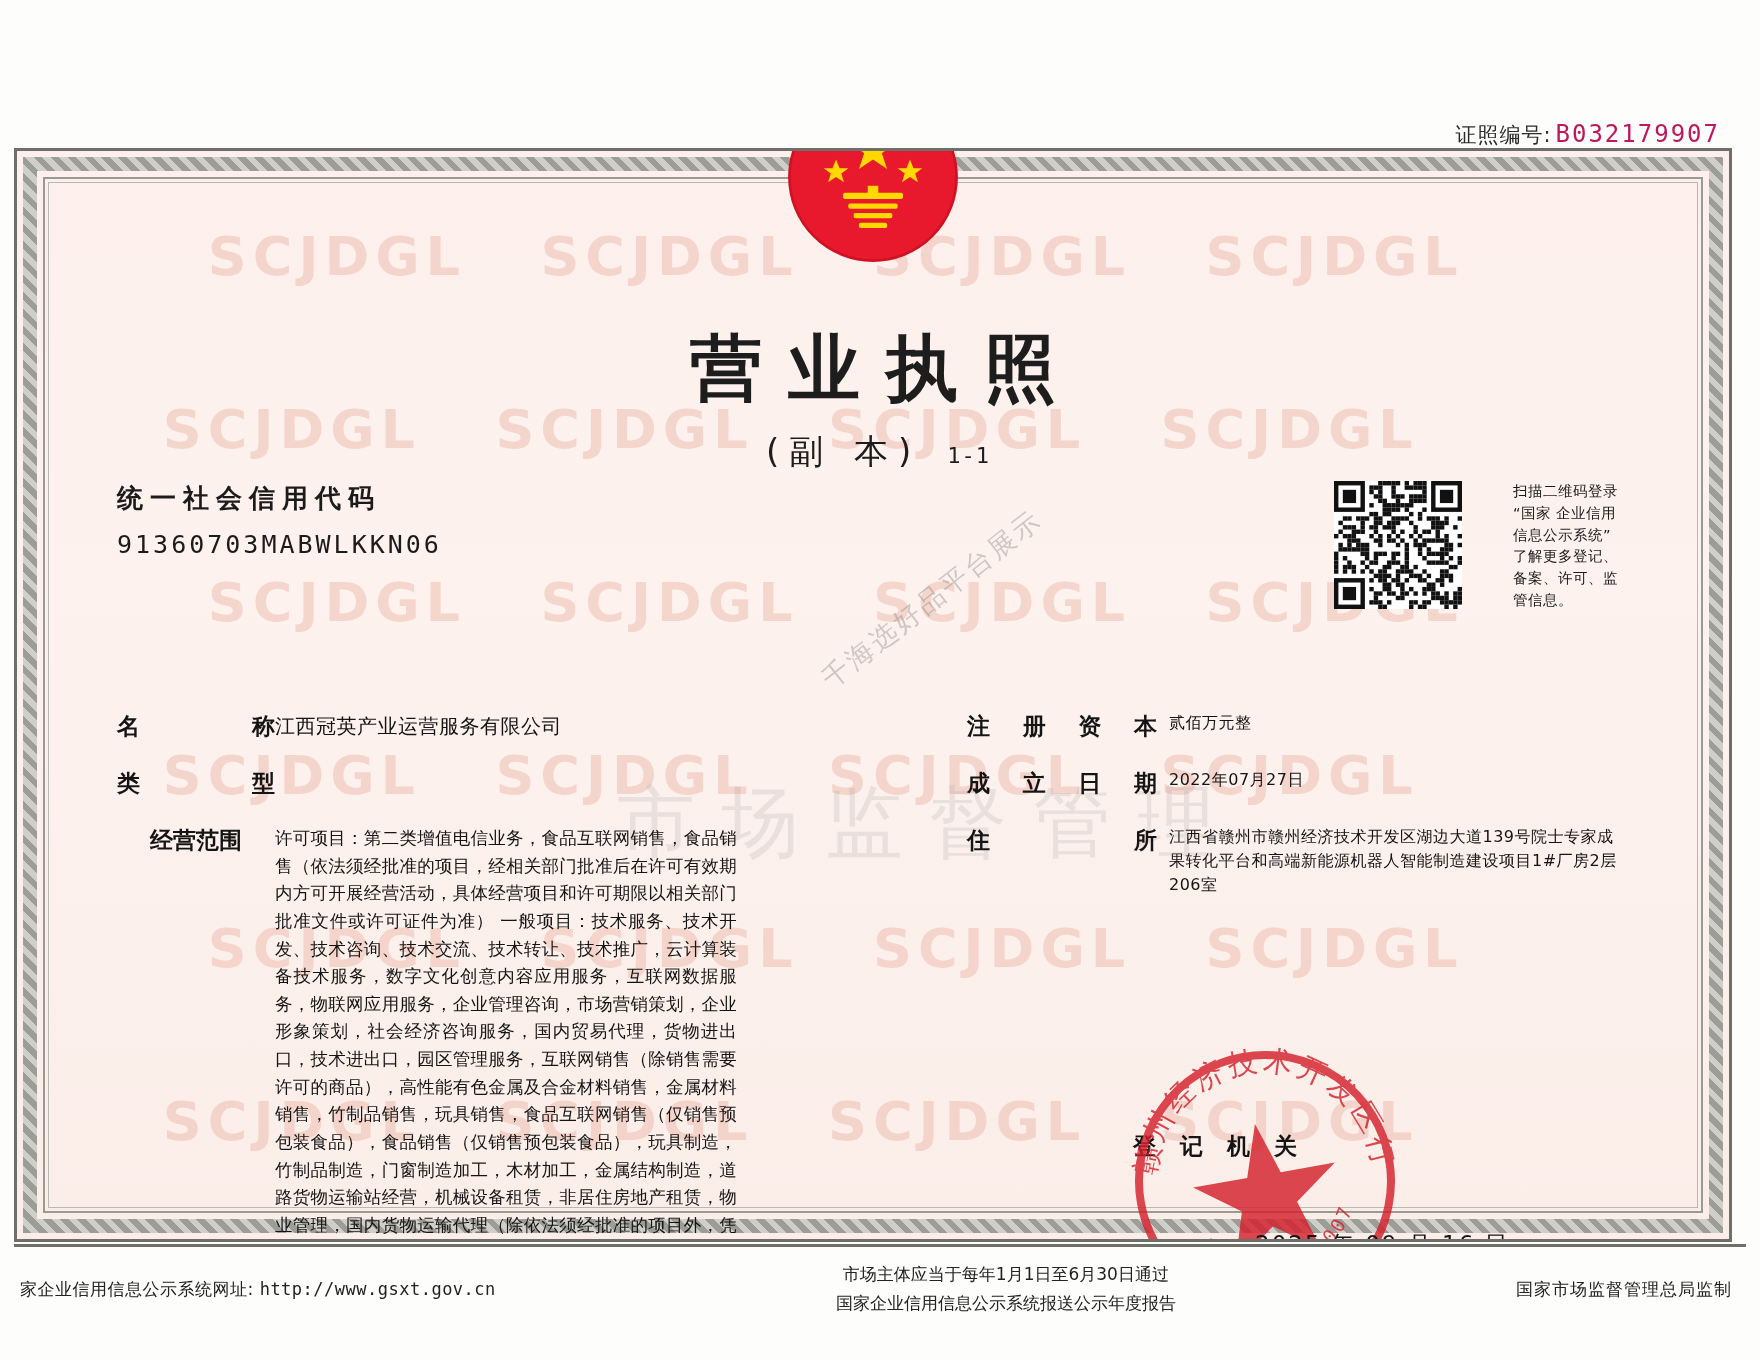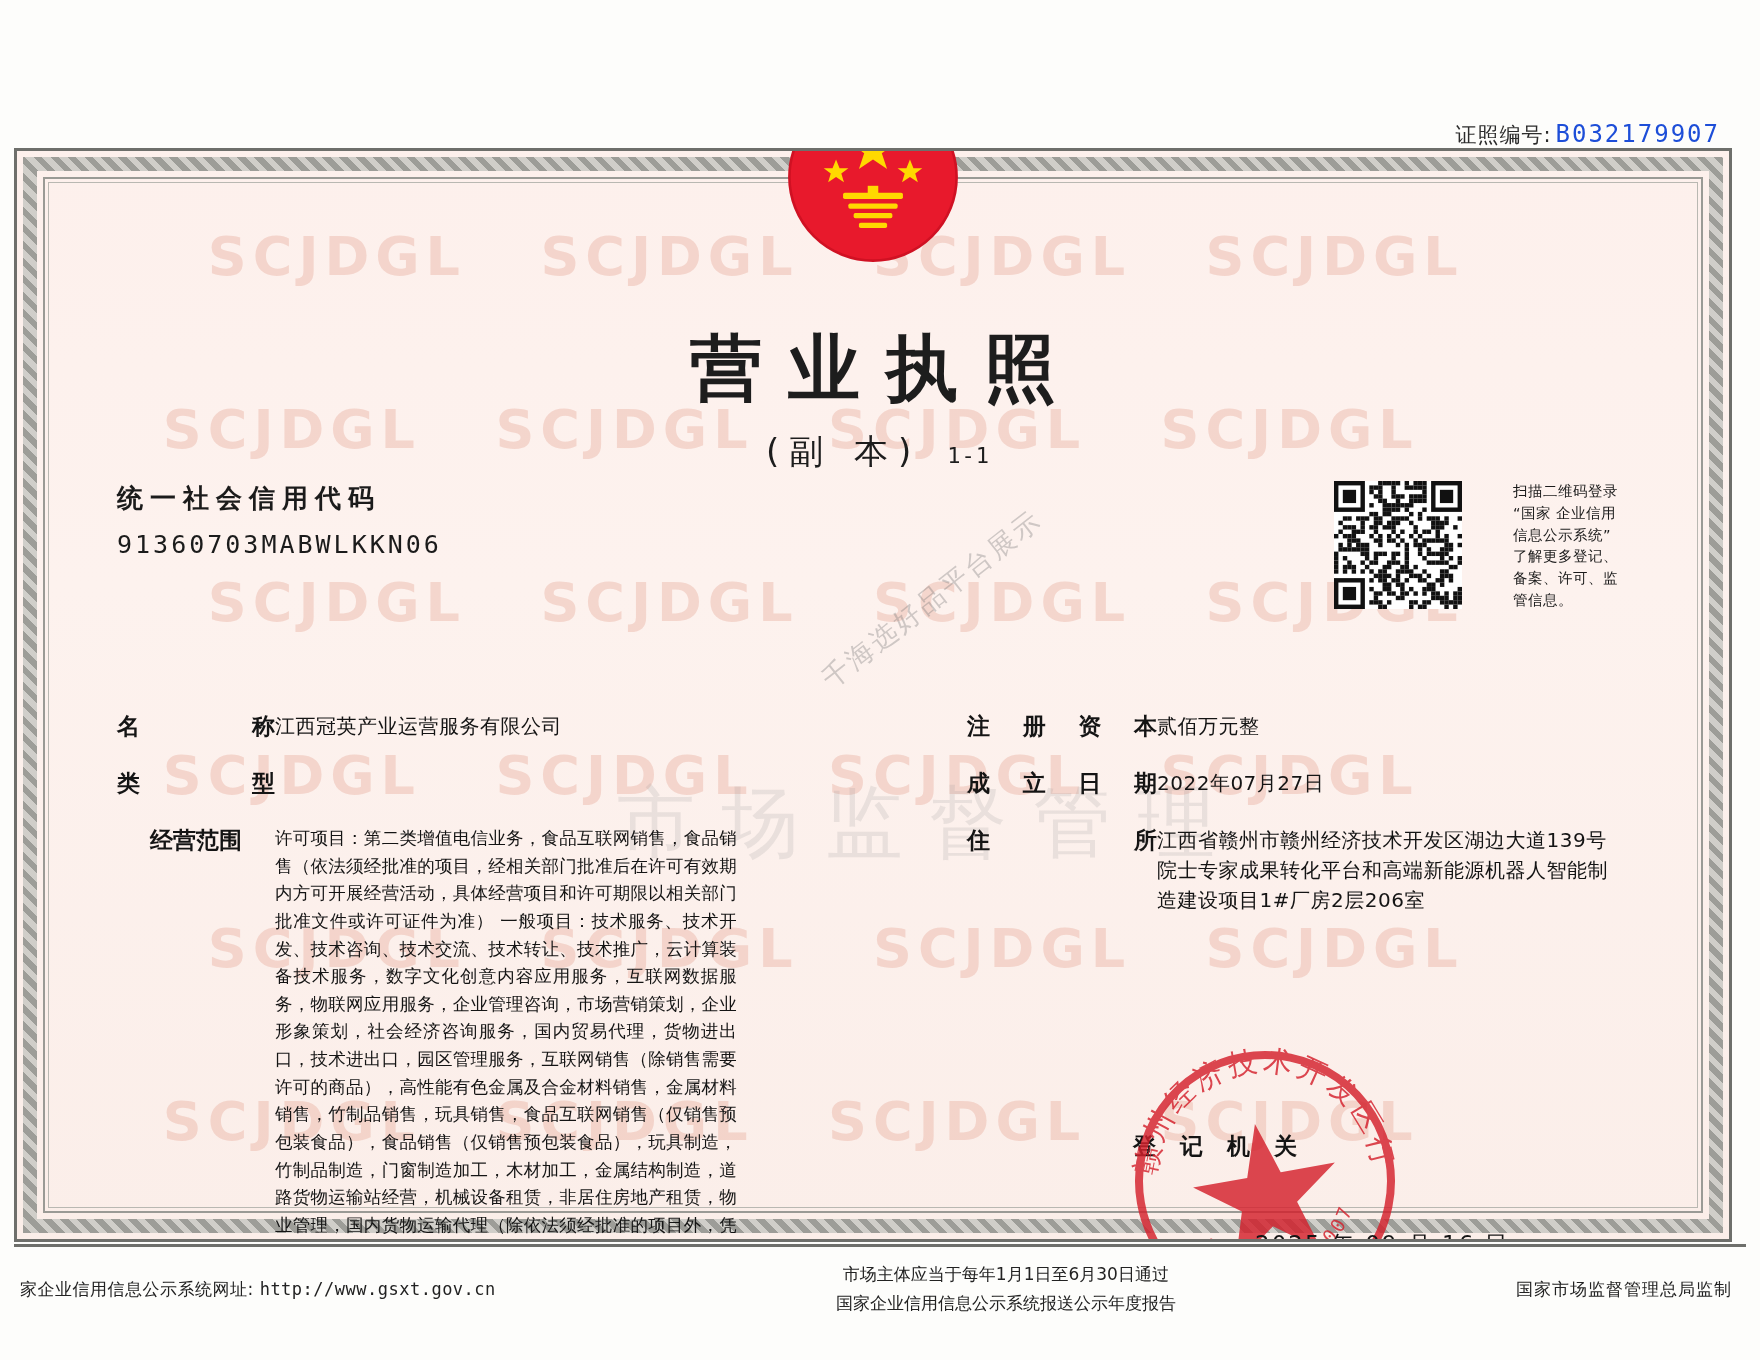--- a/index.html
+++ b/index.html
@@ -21,21 +21,21 @@
   .cert-no{
     position:absolute;
     top:120px;right:40px;
     display:flex;align-items:baseline;gap:4px;
     font-size:21px;
     letter-spacing:1px;
     color:#2b2b2b;
     font-family:"DejaVu Sans","Liberation Sans",sans-serif;
   }
   .cert-no .val{
-    color:#1d4ed8;
+    color:#be185d;
     font-family:"DejaVu Sans Mono","Liberation Mono",monospace;
     font-size:24px;
     letter-spacing:2px;
   }
 
   
   .cert{
     position:absolute;
     left:14px;top:148px;
     width:1718px;height:1094px;
@@ -186,21 +186,21 @@
     width:612px;
     font-size:17.5px;line-height:1.58;color:#141414;
     text-align:justify;letter-spacing:.2px;
   }
 
   
   .fields-right{
     position:absolute;left:950px;top:560px;width:660px;z-index:5;
   }
   .fields-right .row .label{width:190px;flex:0 0 190px;}
-  .fields-right .row .value{font-size:20px;}
+  .fields-right .row .value{font-size:16px;margin-left:12px;}
   .addr-val{line-height:1.62;}
 
   
   .registry{
     position:absolute;left:1116px;top:980px;z-index:5;
     font-size:23px;font-weight:bold;letter-spacing:8px;color:#141414;
   }
   .reg-date{
     position:absolute;left:1238px;top:1078px;z-index:7;
     font-size:23px;color:#141414;letter-spacing:2px;

